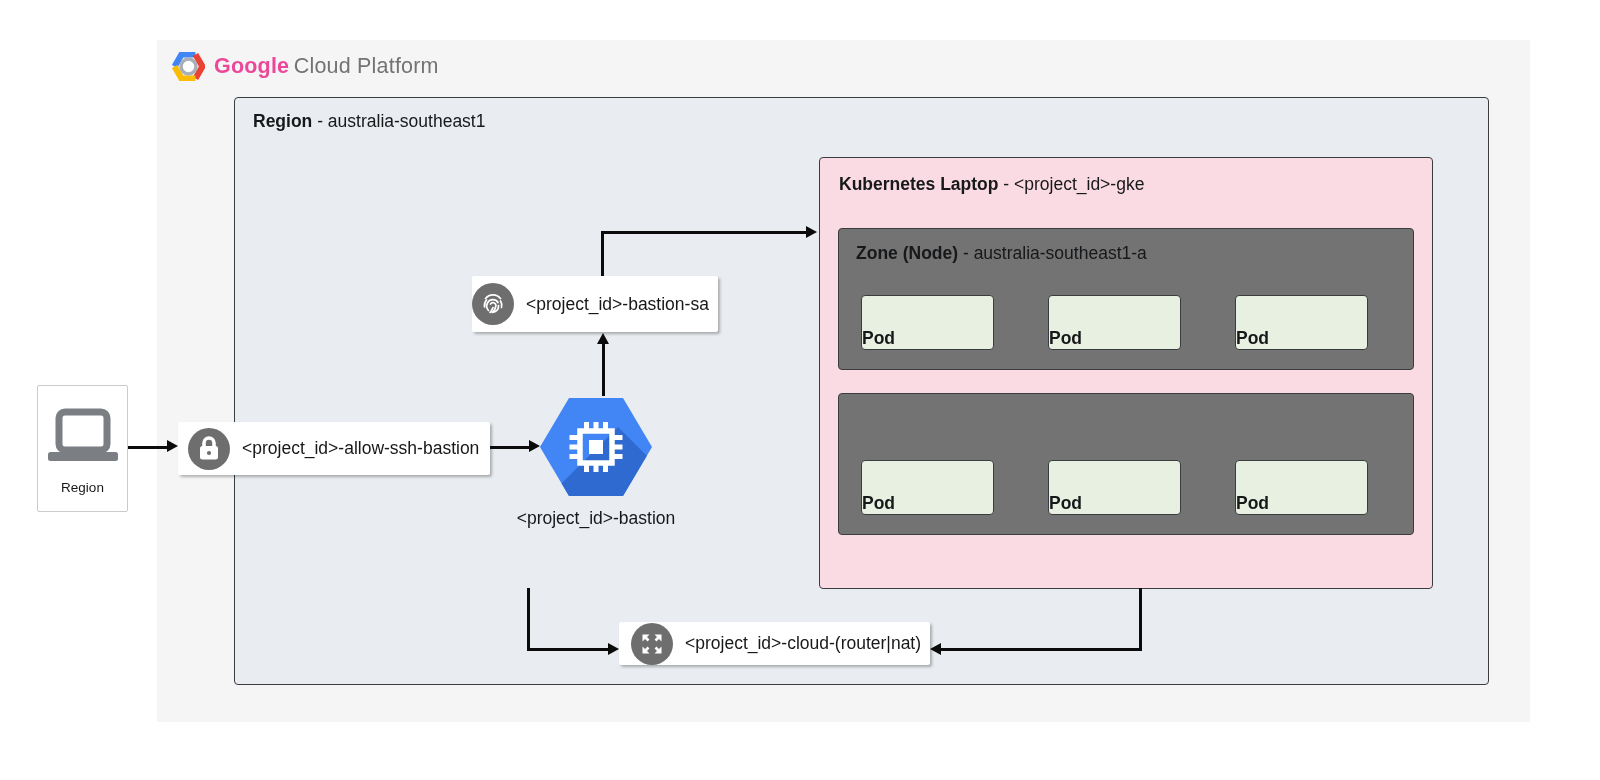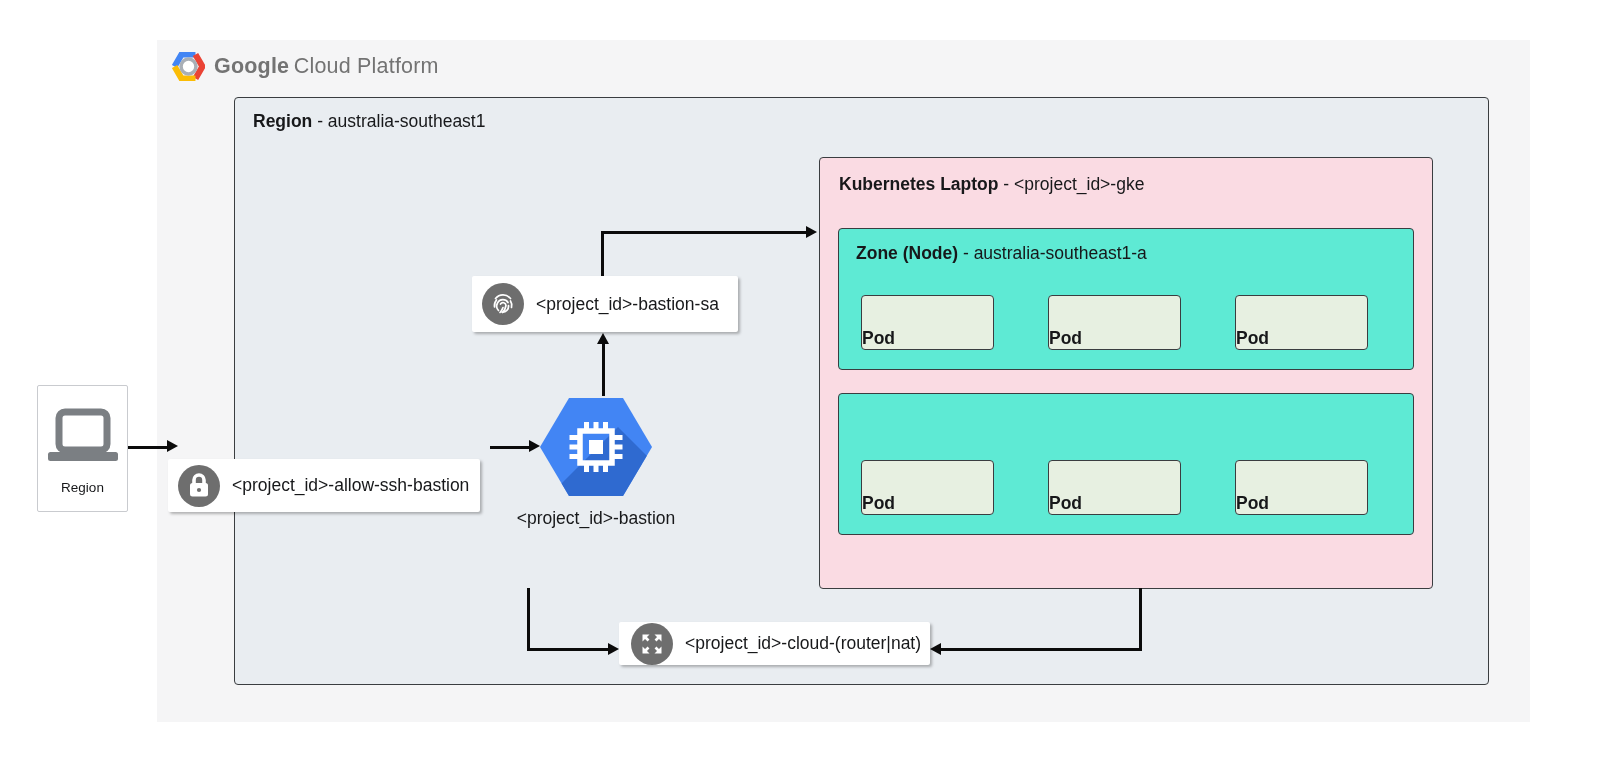--- a/index.html
+++ b/index.html
@@ -1,30 +1,30 @@
 <!DOCTYPE html>
 <html><head>
 <meta charset="utf-8">
 <style>
   html,body{margin:0;padding:0;background:#ffffff;}
   *{box-sizing:border-box;}
   .stage{position:relative;width:1600px;height:780px;background:#ffffff;
          font-family:"Liberation Sans","DejaVu Sans",sans-serif;color:#17181a;overflow:hidden;}
   .panel{position:absolute;left:157px;top:40px;width:1373px;height:682px;background:#f5f5f6;}
   .logo-row{position:absolute;left:172px;top:52px;display:flex;align-items:center;gap:9px;}
-  .logo-google{font-size:21.5px;font-weight:600;color:#737373;letter-spacing:.2px;}
+  .logo-google{font-size:21.5px;font-weight:600;color:#ec4899;letter-spacing:.2px;}
   .logo-rest{font-size:21.5px;font-weight:400;color:#737373;letter-spacing:.2px;}
 
   .region{position:absolute;left:234px;top:97px;width:1255px;height:588px;background:#e9edf1;
           border:1.6px solid #3a3d40;border-radius:4px;}
   .subnet{position:absolute;left:47px;top:59px;width:484px;height:432px;background:#ebe6f4;
           border:1.6px solid #3a3d40;border-radius:4px;}
   .k8s{position:absolute;left:584px;top:59px;width:614px;height:432px;background:#fadbe3;
           border:1.6px solid #3a3d40;border-radius:4px;}
-  .zone{position:absolute;left:18px;width:576px;height:142px;background:#5eead4;
+  .zone{position:absolute;left:18px;width:576px;height:142px;background:#737373;
           border:1.6px solid #3a3d40;border-radius:4px;}
   .zone-a{top:70px;} .zone-b{top:235px;}
   .pod{position:absolute;top:66px;width:133px;height:55px;background:#e7f0e1;
        border:1.6px solid #3a3d40;border-radius:4px;display:flex;align-items:flex-end;padding-left:0;
        font-weight:700;font-size:17.5px;}
   .pod1{left:22px;} .pod2{left:209px;} .pod3{left:396px;}
   .box-title{position:absolute;font-size:17.5px;white-space:nowrap;}
   .bt-bold{font-weight:700;}
 
   .card{position:absolute;background:#ffffff;border-radius:2px;
@@ -110,33 +110,33 @@
   <div class="laptop-card">
     <span style="position:absolute;left:8px;top:22px;">
       <svg width="74" height="58" viewBox="0 0 74 58">
         <rect x="13" y="4" width="48" height="38" rx="6" fill="none" stroke="#7b7f83" stroke-width="7"></rect>
         <rect x="2" y="44" width="70" height="9" rx="2.5" fill="#7b7f83"></rect>
       </svg>
     </span>
     <div class="laptop-label">Region</div>
   </div>
 
-  <div class="card" style="left:168px;top:422px;width:312px;height:53px;padding-left:10px;margin-top:37px;">
+  <div class="card" style="left:178px;top:422px;width:312px;height:53px;padding-left:10px;">
     <span class="circle" style="display:inline-flex;">
       <svg width="42" height="42" viewBox="0 0 42 42">
         <circle cx="21" cy="21" r="21" fill="#6e6e6e"></circle>
         <path d="M16,19 v-4 a5,5 0 0 1 10,0 v4" fill="none" stroke="#ffffff" stroke-width="3.6"></path>
         <rect x="12" y="18" width="18" height="13.5" rx="2.5" fill="#ffffff"></rect>
         <circle cx="21" cy="25" r="2.1" fill="#6e6e6e"></circle>
       </svg>
     </span>
     <span class="card-label">&lt;project_id&gt;-allow-ssh-bastion</span>
   </div>
 
-  <div class="card" style="left:472px;top:276px;width:266px;height:56px;padding-left:10px;">
+  <div class="card" style="left:472px;top:276px;width:246px;height:56px;">
     <span class="circle" style="display:inline-flex;">
       <svg width="42" height="42" viewBox="0 0 42 42">
         <circle cx="21" cy="21" r="21" fill="#6e6e6e"></circle>
         <g fill="none" stroke="#ffffff" stroke-width="1.7" stroke-linecap="round">
           <path d="M13.5,15.5 a9.5,9.5 0 0 1 15,0"></path>
           <path d="M12.5,24 a9,9 0 0 1 2,-7"></path>
           <path d="M28.5,18 a8,8 0 0 1 1,6.5"></path>
           <path d="M16.5,27.5 a6.5,6.5 0 0 1 -1,-7.5 a6,6 0 0 1 10.5,-0.5"></path>
           <path d="M26.5,22.5 a5.8,5.8 0 0 1 -6.5,6.5"></path>
           <path d="M18.5,21 a3,3 0 0 1 5.5,1.5 a13,13 0 0 1 -3.5,7"></path>

